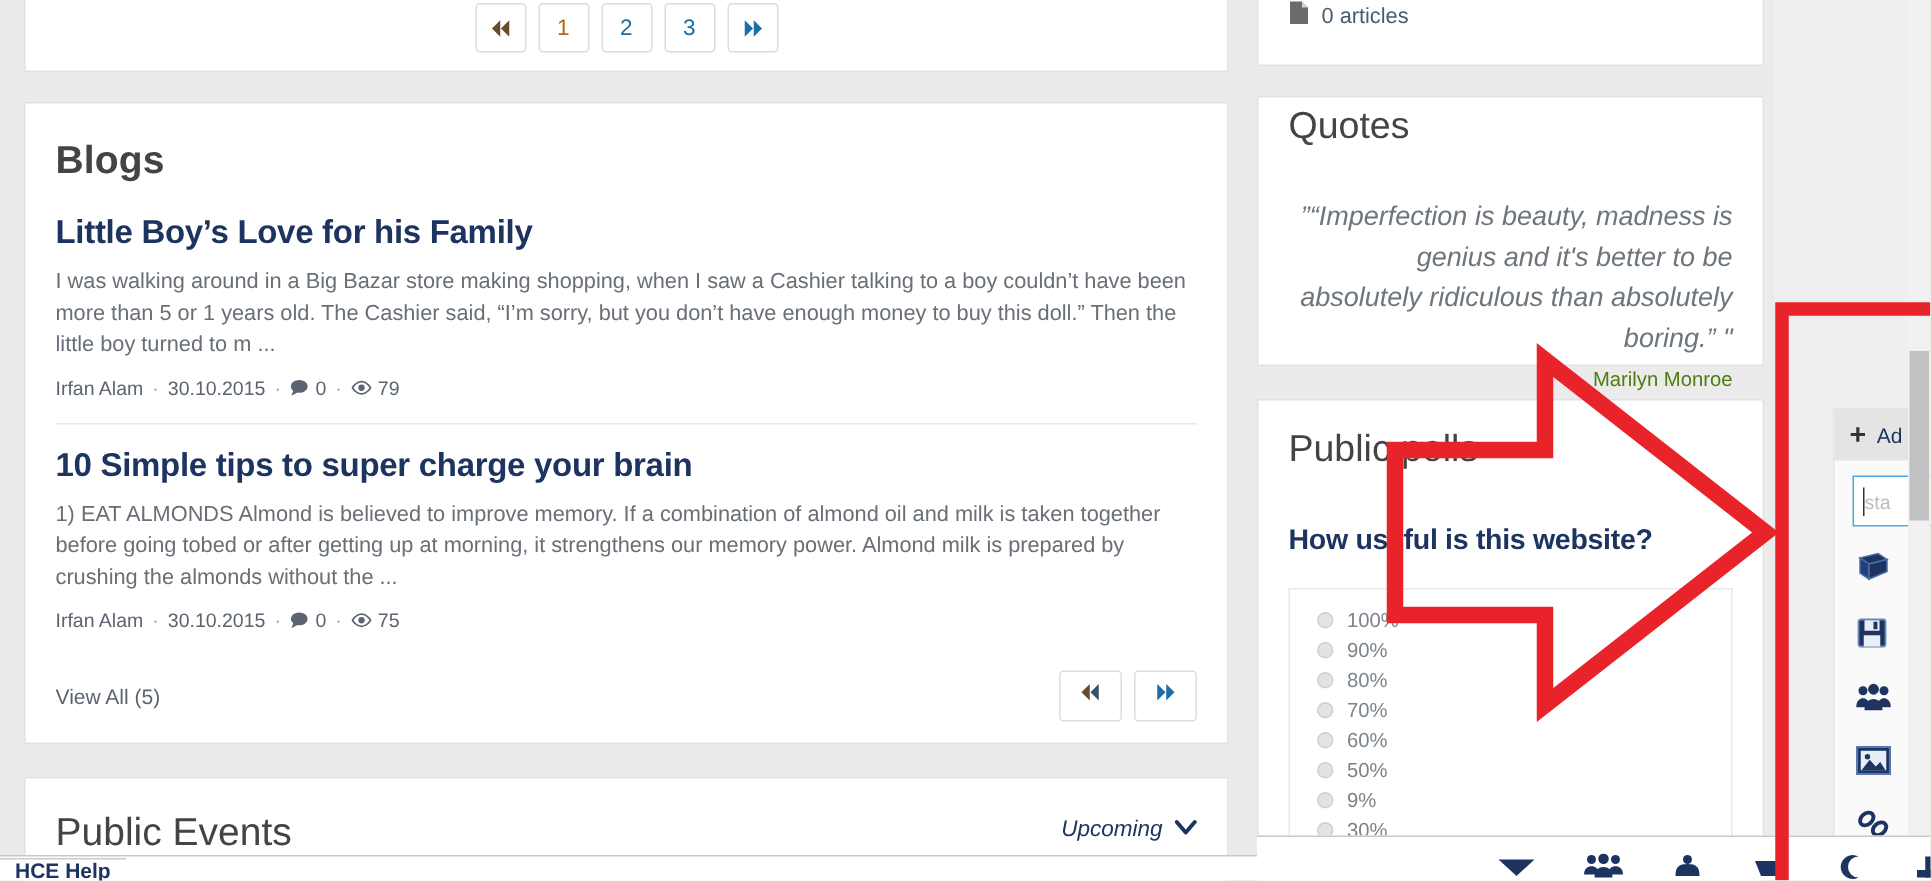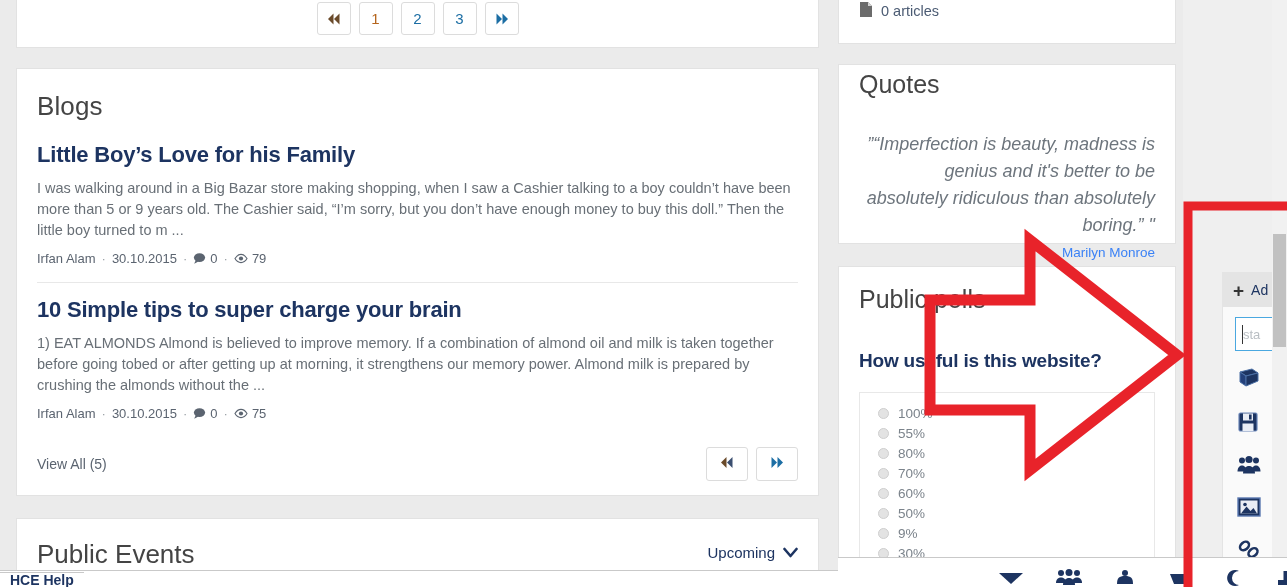--- a/index.html
+++ b/index.html
@@ -34,21 +34,21 @@
   .pg-btn svg { display: block; }
 
   
   .blogs-card {
     position: absolute; left: 16px; top: 68px;
     width: 803px; height: 428px;
     background: #fff; border: 1px solid #e2e2e2;
     padding: 0 20px;
   }
   .panel-title {
-    font-size: 26px; font-weight: 400; color: #444;
+    font-size: 26px; font-weight: 700; color: #444;
     padding: 22px 0 6px 0; letter-spacing: 0.1px;
   }
   .blog-item { padding: 14px 0 0 0; }
   .blog-item + .blog-item { border-top: 1px solid #e8e8e8; margin-top: 16px; }
   .blog-title {
     font-size: 22px; font-weight: 700; color: #1d3461;
     letter-spacing: -0.2px; margin-bottom: 10px; cursor: pointer;
   }
   .blog-body {
     font-size: 14.5px; line-height: 1.45; color: #686f76;
@@ -80,21 +80,21 @@
     background: #fff; border: 1px solid #e2e2e2;
     padding: 0 20px;
   }
   .events-head {
     display: flex; align-items: center; justify-content: space-between;
     padding-top: 20px;
   }
   .ev-title { font-size: 26px; color: #444; }
   .ev-filter {
     font-size: 15px; color: #1d3461; display: flex; align-items: center; gap: 8px;
-    cursor: pointer; padding-bottom: 4px;
+    cursor: pointer; padding-bottom: 4px; font-style: italic;
   }
 
   
   .articles-card {
     position: absolute; left: 838px; top: -46px;
     width: 338px; height: 90px;
     background: #fff; border: 1px solid #e2e2e2;
     padding: 0 20px;
     display: flex; align-items: flex-end;
   }
@@ -108,21 +108,21 @@
     width: 338px; height: 180px;
     background: #fff; border: 1px solid #e2e2e2;
     padding: 0 20px;
   }
   .quotes-title { font-size: 25px; color: #444; padding-top: 5px; }
   .quote-text {
     font-style: italic; font-size: 18px; line-height: 1.5;
     color: #6d757d; text-align: right; margin-top: 32px;
   }
   .quote-author {
-    text-align: right; font-size: 13.5px; color: #3b82f6; margin-top: 6px;
+    text-align: right; font-size: 13.5px; color: #4d7c0f; margin-top: 6px;
   }
 
   .polls-card {
     position: absolute; left: 838px; top: 266px;
     width: 338px; height: 340px;
     background: #fff; border: 1px solid #e2e2e2;
     padding: 0 20px; overflow: hidden;
   }
   .polls-title { font-size: 25px; color: #444; padding-top: 18px; }
   .poll-q {
@@ -240,21 +240,21 @@
         </span>
       </div>
     </div>
   </div>
 
   <div class="blogs-card">
     <div class="panel-title">Blogs</div>
 
     <div class="blog-item">
       <div class="blog-title">Little Boy’s Love for his Family</div>
-      <div class="blog-body">I was walking around in a Big Bazar store making shopping, when I saw a Cashier talking to a boy couldn’t have been more than 5 or 9 years old. The Cashier said, “I’m sorry, but you don’t have enough money to buy this doll.” Then the little boy turned to m ...</div>
+      <div class="blog-body">I was walking around in a Big Bazar store making shopping, when I saw a Cashier talking to a boy couldn’t have been more than 5 or 1 years old. The Cashier said, “I’m sorry, but you don’t have enough money to buy this doll.” Then the little boy turned to m ...</div>
       <div class="blog-meta">
         <span>Irfan Alam</span>
         <span class="dot">·</span>
         <span>30.10.2015</span>
         <span class="dot">·</span>
         <span class="meta-ic">
           <span>
             <svg width="13" height="13" viewBox="0 0 13 13">
               <ellipse cx="6.5" cy="5.6" rx="5.6" ry="4.3" fill="#5b6470"></ellipse>
               <path d="M2.6 8.4 L1.2 11.8 L5.4 9.6 Z" fill="#5b6470"></path>
@@ -363,21 +363,21 @@
   <div class="polls-card">
     <div class="polls-title">Public polls</div>
     <div class="poll-q">How useful is this website?</div>
     <div class="poll-opts">
       <div class="poll-opt">
         <span class="radio"></span>
         <span>100%</span>
       </div>
       <div class="poll-opt">
         <span class="radio"></span>
-        <span>55%</span>
+        <span>90%</span>
       </div>
       <div class="poll-opt">
         <span class="radio"></span>
         <span>80%</span>
       </div>
       <div class="poll-opt">
         <span class="radio"></span>
         <span>70%</span>
       </div>
       <div class="poll-opt">

